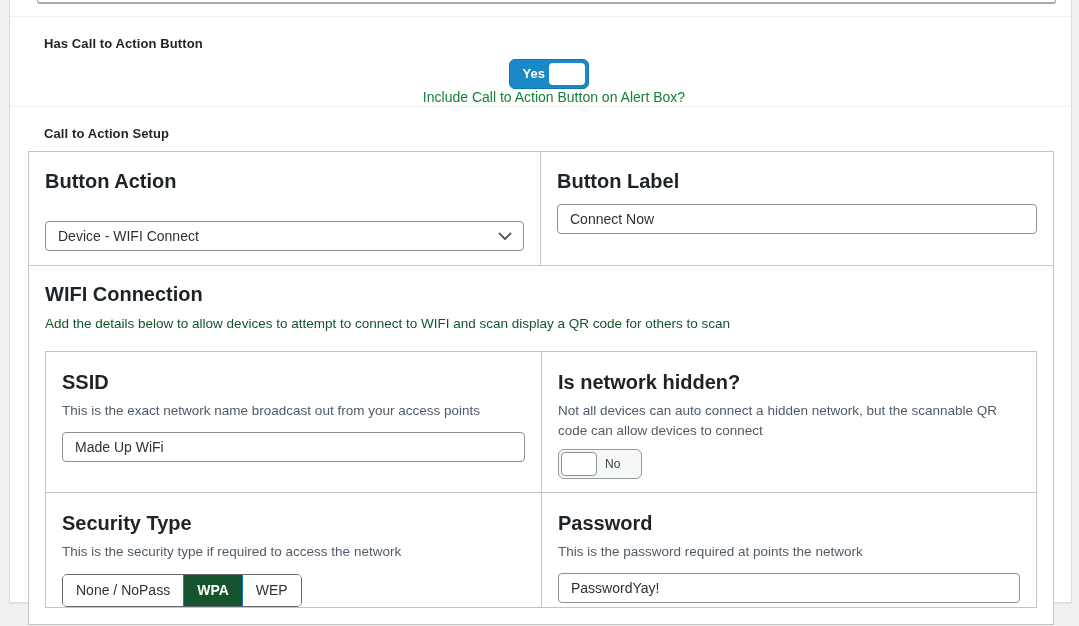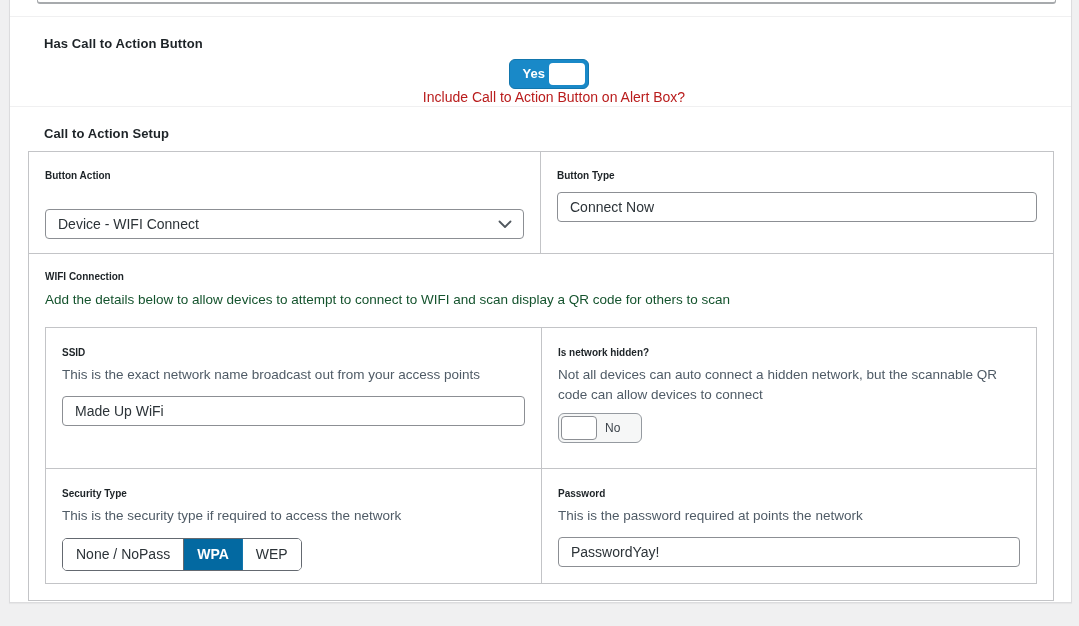--- a/index.html
+++ b/index.html
@@ -49,37 +49,37 @@
     cursor:pointer; flex:0 0 auto;
   }
   .toggle-yes .on-label {
     position:absolute; left:13px; top:0; line-height:28px;
     color:#fff; font-size:13px; font-weight:700;
   }
   .toggle-yes .knob {
     position:absolute; right:3px; top:3px; width:36px; height:22px;
     background:#fff; border-radius:4px;
   }
-  .toggle-caption { margin-left:11px; font-size:14px; color:#b91c1c; }
+  .toggle-caption { margin-left:11px; font-size:14px; color:#15803d; }
 
   
   .setup-box {
     margin:10px 18px 0 18px;
     width:1026px;
     border:1px solid #c3c4c7;
     background:#fff;
   }
   .setup-row {
     display:grid; grid-template-columns:512px 1fr;
     border-bottom:1px solid #c3c4c7;
   }
   .setup-cell { padding:18px 16px 14px 16px; }
   .setup-cell.first { border-right:1px solid #c3c4c7; }
 
-  .field-label { font-size:10px; font-weight:700; color:#1d2327; }
+  .field-label { font-size:20px; font-weight:700; color:#1d2327; }
   .field-desc  { font-size:13.5px; color:#4f5b66; margin-top:7px; line-height:1.45; }
 
   .text-input, .select-box {
     display:block; width:100%; height:30px;
     border:1px solid #8c8f94; border-radius:4px;
     background:#fff; color:#2c3338;
     font-size:14px; font-family:inherit;
     padding:0 12px; line-height:28px;
     margin-top:11px;
   }
@@ -125,21 +125,21 @@
     border:1px solid #646970; border-radius:5px;
     overflow:hidden; background:#fff;
   }
   .seg-btn {
     font-family:inherit; font-size:14px; color:#2c3338;
     background:#fff; border:0; border-right:1px solid #646970;
     height:31px; padding:0 13px; cursor:pointer; line-height:31px;
   }
   .seg-btn:last-child { border-right:0; }
   .seg-btn.selected {
-    background:#0369a1; color:#fff; font-weight:700;
+    background:#14532d; color:#fff; font-weight:700;
     border-right-color:#1276ad;
   }
 </style>
 </head>
 <body>
 
 <div class="viewport">
   <div class="panel">
 
     <div class="remnant-input"></div>
@@ -168,21 +168,21 @@
         <div class="setup-cell first">
           <div class="field-label">Button Action</div>
           <div class="select-box">
             <span>Device - WIFI Connect</span>
             <svg class="chev" width="14" height="9" viewBox="0 0 14 9">
               <path d="M1.5 1.5 L7 7 L12.5 1.5" fill="none" stroke="#50575e" stroke-width="1.8" stroke-linecap="round" stroke-linejoin="round"></path>
             </svg>
           </div>
         </div>
         <div class="setup-cell">
-          <div class="field-label">Button Type</div>
+          <div class="field-label">Button Label</div>
           <input class="text-input" type="text" value="Connect Now" style="">
         </div>
       </div>
 
       <div class="wifi-section">
         <div class="field-label">WIFI Connection</div>
         <div class="wifi-desc">Add the details below to allow devices to attempt to connect to WIFI and scan display a QR code for others to scan</div>
 
         <div class="wifi-grid">
 

